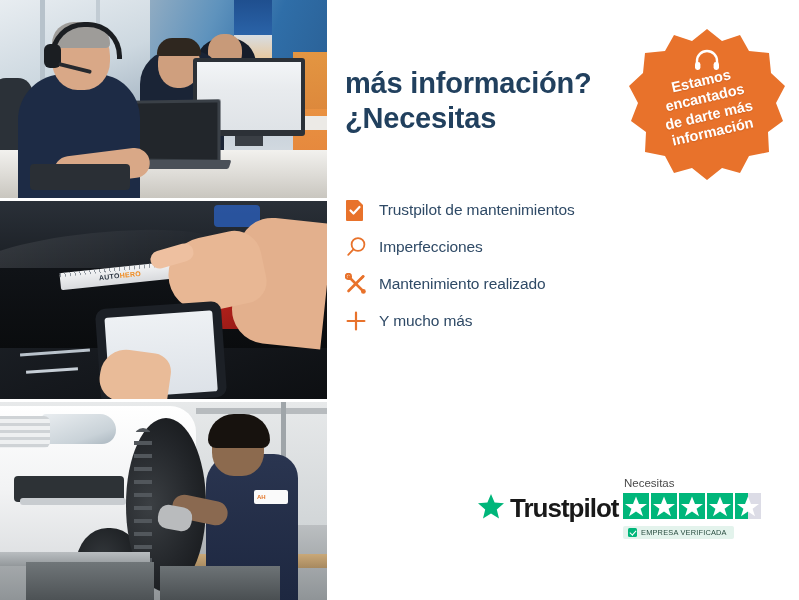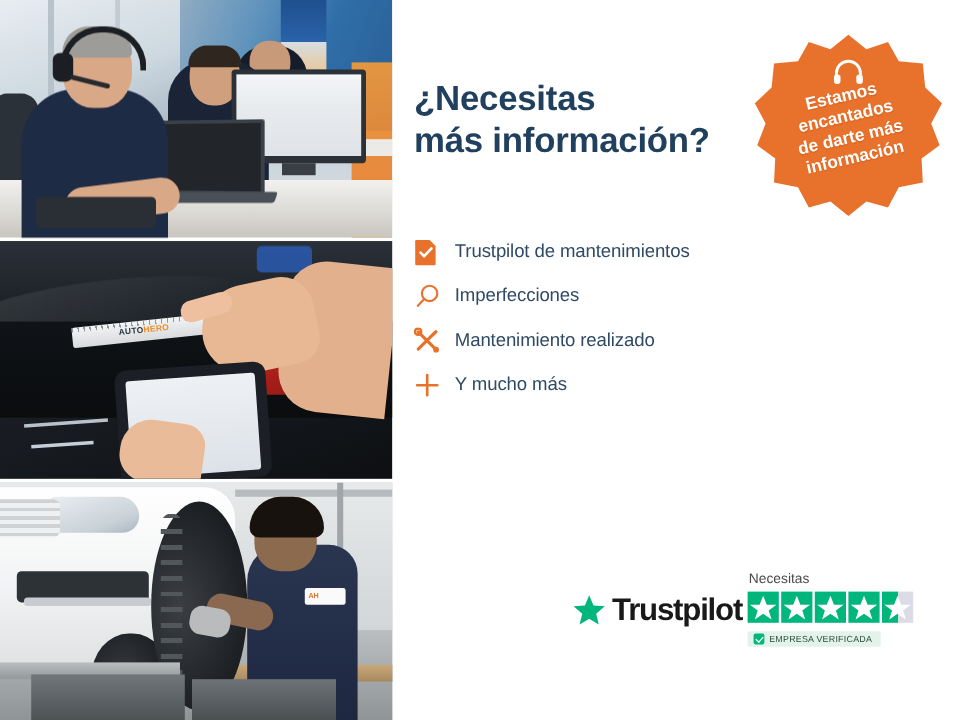--- a/index.html
+++ b/index.html
@@ -205,21 +205,21 @@
   .feat .ic{width:34px;min-width:34px;height:26px;display:flex;align-items:center;}
   .feat .lbl{font-size:15.5px;color:#2f4a66;letter-spacing:-.1px;}
 
   .contact{
     position:absolute;left:18px;top:400px;width:440px;
     font-size:13.6px;line-height:1.62;color:#41566b;
   }
 
   
   .tp{position:absolute;left:150px;top:477px;width:310px;height:70px;}
-  .tp .logo{position:absolute;left:0;top:16px;display:flex;align-items:center;gap:5px;}
+  .tp .logo{position:absolute;left:0;top:16px;display:flex;align-items:flex-start;gap:5px;}
   .tp .logo .word{font-size:26px;font-weight:bold;color:#191919;letter-spacing:-1px;}
   .tp .exc{position:absolute;left:147px;top:0;font-size:11.5px;color:#4a4a4a;}
   .tp .stars{position:absolute;left:146px;top:16px;display:flex;gap:2px;}
   .tp .st{width:26px;height:26px;background:#00b67a;position:relative;}
   .tp .st.half{background:linear-gradient(90deg,#00b67a 50%,#dcdce6 50%);}
   .tp .verif{
     position:absolute;left:146px;top:49px;
     background:#e3f3ec;border-radius:2px;
     padding:2px 7px 2px 5px;display:flex;align-items:center;gap:4px;
   }
@@ -310,22 +310,22 @@
         <i>AH</i>
       </div>
       <div class="cab"></div>
       <div class="cab2"></div>
     </div>
   </div>
 
   <div class="content">
 
     <div class="headline">
+      <div>más información?</div>
       <div>¿Necesitas</div>
-      <div>más información?</div>
     </div>
 
     <div class="badge">
       <svg width="160" height="160" viewBox="0 0 160 160">
         <path d="M80 4 L95 16 L113 10 L122 26 L142 28 L144 48 L158 61 L149 78 L156 96 L141 107 L142 127 L122 131 L113 148 L95 143 L80 155 L65 143 L47 148 L38 131 L18 127 L19 107 L4 96 L11 78 L2 61 L16 48 L18 28 L38 26 L47 10 L65 16 Z" fill="#e8722b"></path>
       </svg>
       <svg class="hs" viewBox="0 0 26 22">
         <path d="M3 14 V12 A10 10 0 0 1 23 12 V14" fill="none" stroke="#ffffff" stroke-width="2.4" stroke-linecap="round"></path>
         <rect x="1" y="13" width="5.4" height="8" rx="2.4" fill="#ffffff"></rect>
         <rect x="19.6" y="13" width="5.4" height="8" rx="2.4" fill="#ffffff"></rect>

